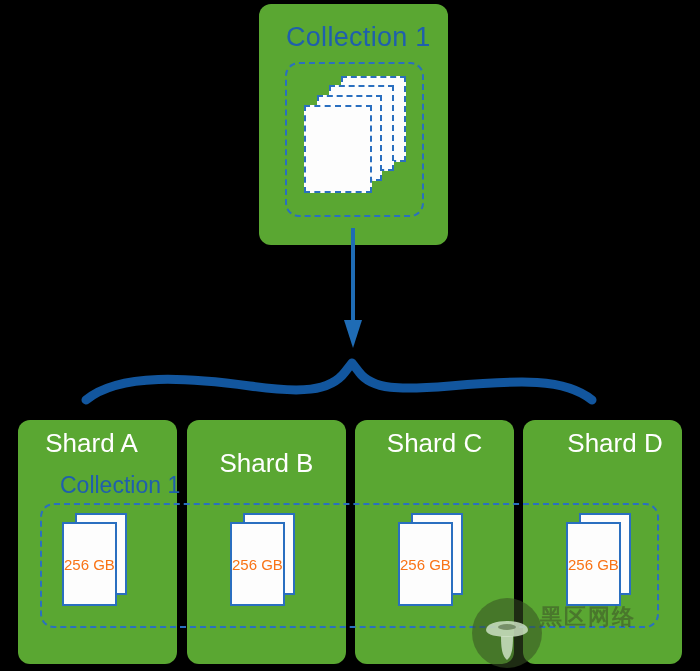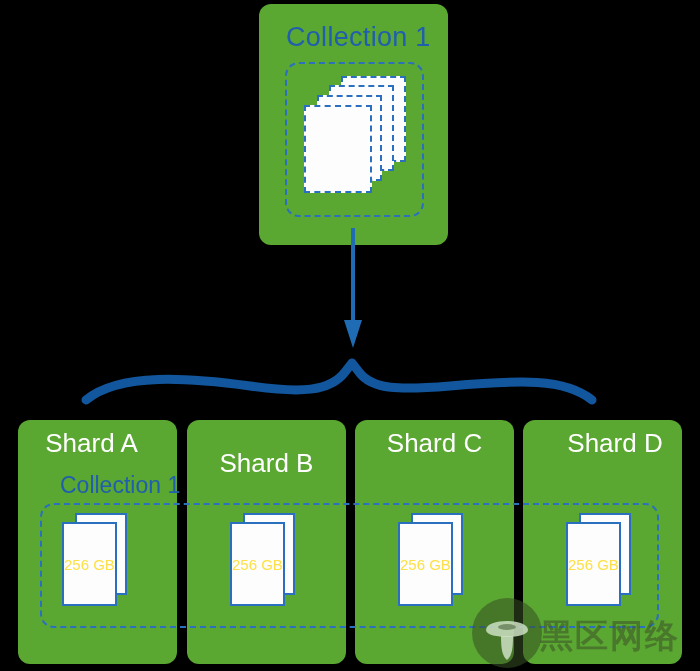--- a/index.html
+++ b/index.html
@@ -73,21 +73,21 @@
   .doc {
     position: absolute;
     background: #fdfdfd;
     box-sizing: border-box;
   }
   .doc.solid { border: 2px solid #2a6fc0; }
   .doc.dashed { border: 2px dashed #2a6fc0; }
 
   .doc-label {
     position: absolute;
-    color: #fde047;
+    color: #f97316;
     white-space: nowrap;
     line-height: 1;
   }
   .doc-label.big {
     font-size: 32px;
     color: #2d2d2d;
   }
   .doc-label.small {
     font-size: 15px;
   }
@@ -106,22 +106,22 @@
     position: absolute;
     left: 472px;
     top: 598px;
     width: 224px;
     height: 70px;
     pointer-events: none;
   }
   #watermark .wm-text {
     position: absolute;
     left: 68px;
-    top: 16px;
-    font-size: 33px;
+    top: 4px;
+    font-size: 22px;
     font-weight: 700;
     color: rgba(60, 80, 40, 0.55);
     letter-spacing: 2px;
     white-space: nowrap;
     font-family: "DejaVu Sans", sans-serif;
   }
   #watermark .wm-url {
     position: absolute;
     left: 70px;
     top: 40px;

